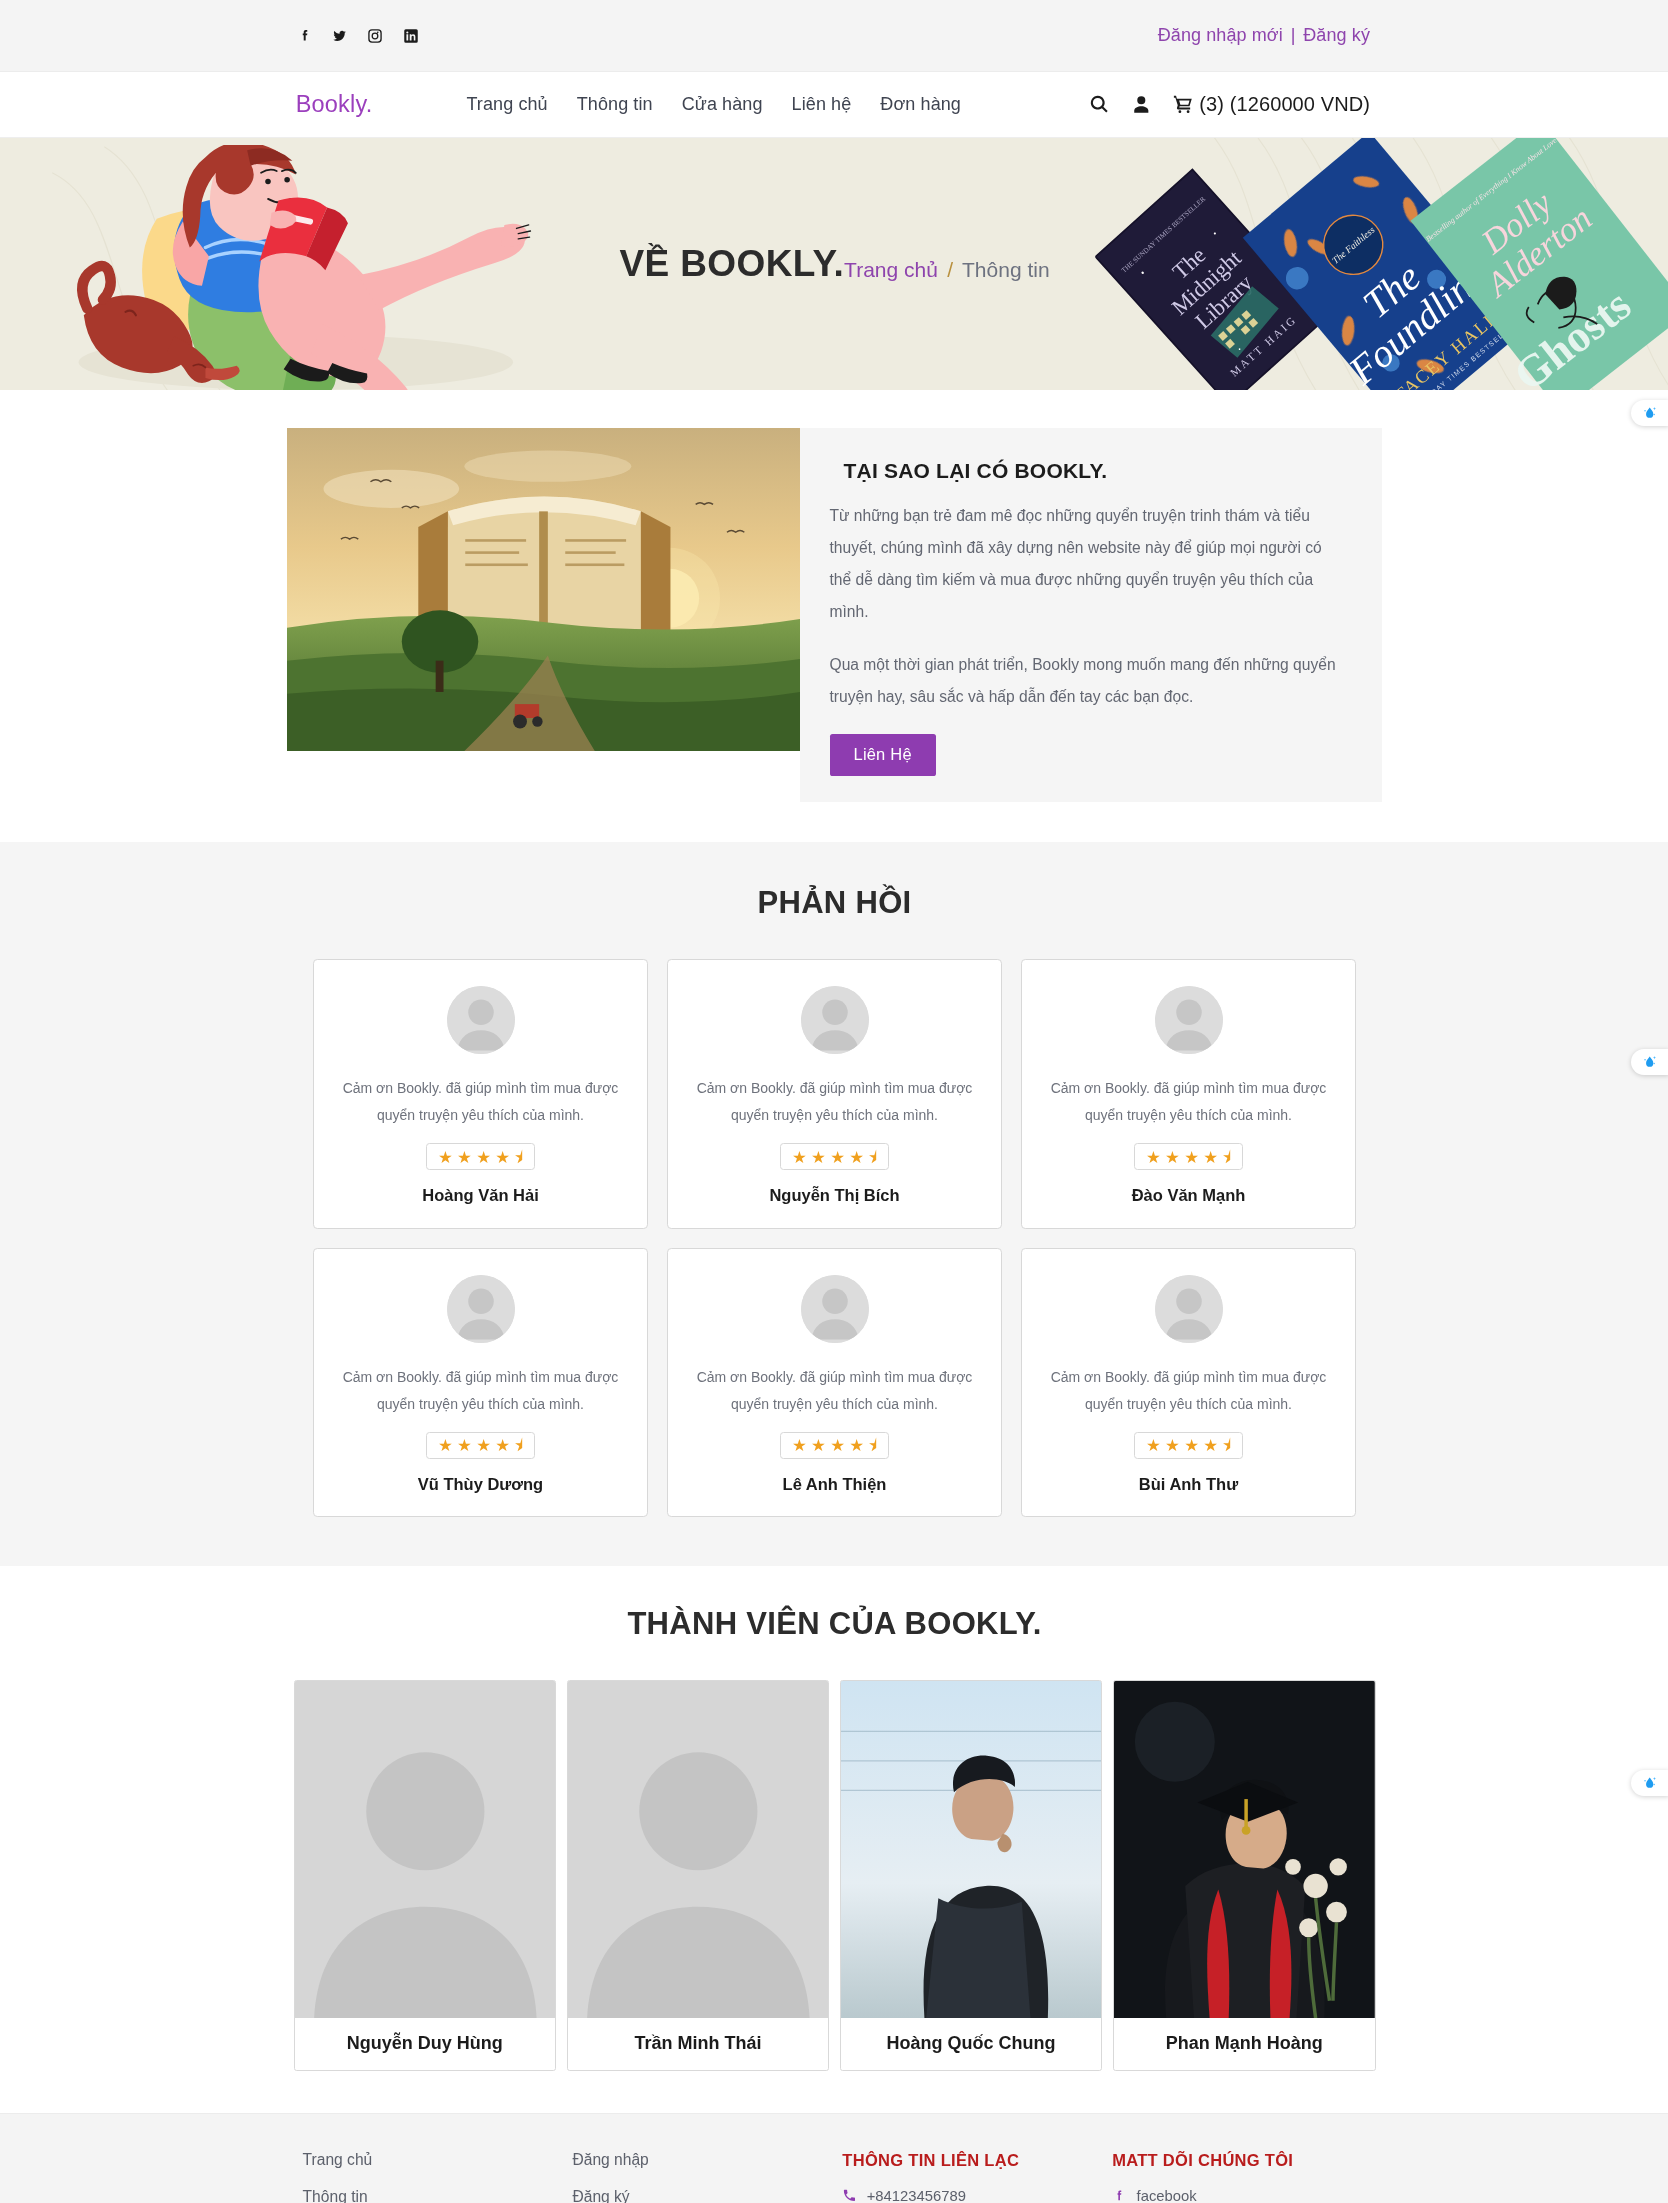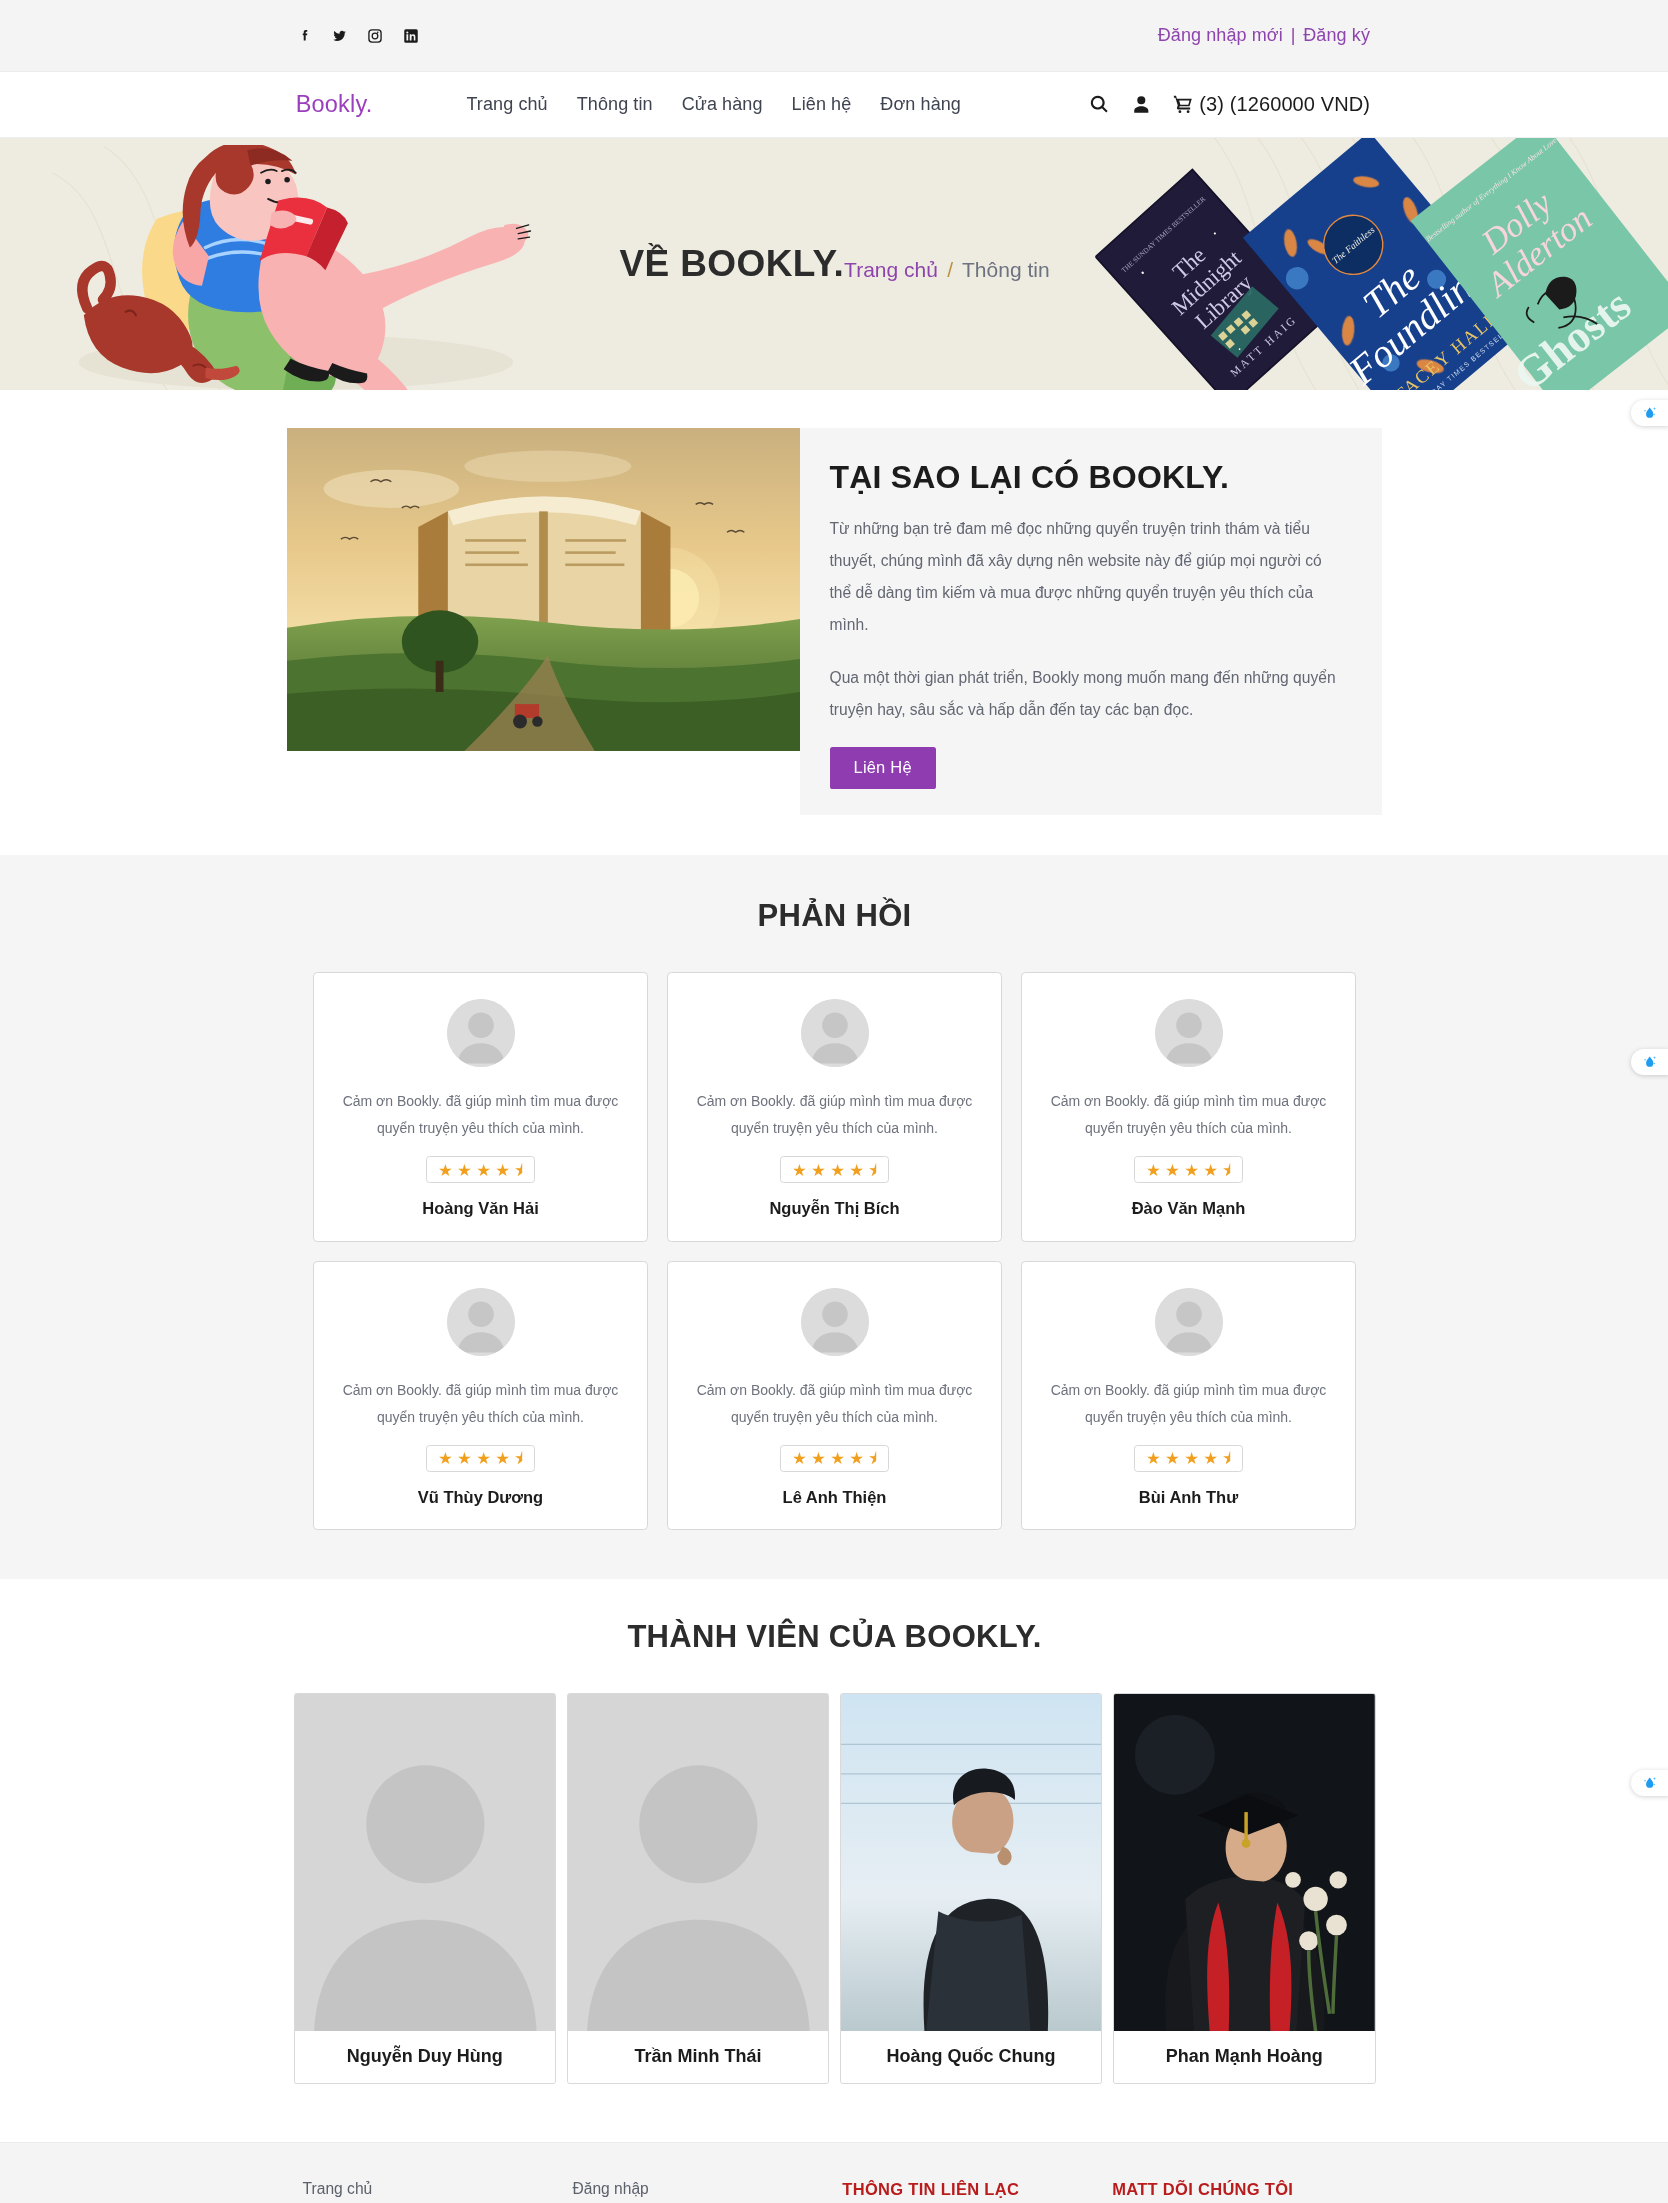--- a/index.html
+++ b/index.html
@@ -94,22 +94,22 @@
   .why-img {
     width: 513px; height: 323px; flex: 0 0 513px;
     background: linear-gradient(180deg,#d9c083 0%,#b79a5d 28%,#6f8547 62%,#4b6b33 100%);
     position: relative; overflow: hidden;
   }
   .why-text {
     flex: 1; background: #f5f5f5; padding: 31px 35px 26px 29.5px;
     display: flex; flex-direction: column;
   }
   .why-h {
-    font-size: 32px; font-weight: 700; color: #1c1c1c;
-    letter-spacing: 0.2px; margin-bottom: 17.4px;
+    font-size: 21px; font-weight: 700; color: #1c1c1c;
+    letter-spacing: 0.2px; margin-bottom: 17.4px; margin-left: 14px;
   }
   .why-p {
     font-size: 15.6px; line-height: 2.05; color: #636772; margin-bottom: 21px;
   }
   .btn-contact {
     align-self: flex-start;
     background: #8e3cb0; color: #fff; font-size: 16.5px;
     padding: 11.3px 24px; border: none; border-radius: 2.6px;
     text-decoration: none; cursor: pointer; letter-spacing: 0.2px;
   }
@@ -142,21 +142,21 @@
     padding: 4.3px 11.3px; margin-bottom: 15.6px;
   }
   .fb-stars .st { color: #f0a01e; font-size: 16.5px; line-height: 1; }
   .fb-stars .st.half { position: relative; color: #f0a01e; }
   .fb-name { font-size: 16.5px; font-weight: 700; color: #1c1c1c; }
 
   
   .team { background: #fff; padding: 40px 16px 42px; }
   .team-grid {
     display: grid; grid-template-columns: repeat(4, 1fr);
-    gap: 10.4px; width: 1082px; margin: 16px auto;
+    gap: 10.4px; width: 1082px; margin: 0 auto;
   }
   .team-card {
     border: 0.9px solid #d9d9d9; border-radius: 2.6px; overflow: hidden; background: #fff;
   }
   .team-photo { height: 337px; position: relative; overflow: hidden; background: #d6d6d6; }
   .team-photo svg { width: 100%; height: 100%; display: block; }
   .team-name {
     font-size: 18px; font-weight: 700; color: #1c1c1c;
     text-align: center; padding: 14.8px 5.2px 15.6px;
   }

